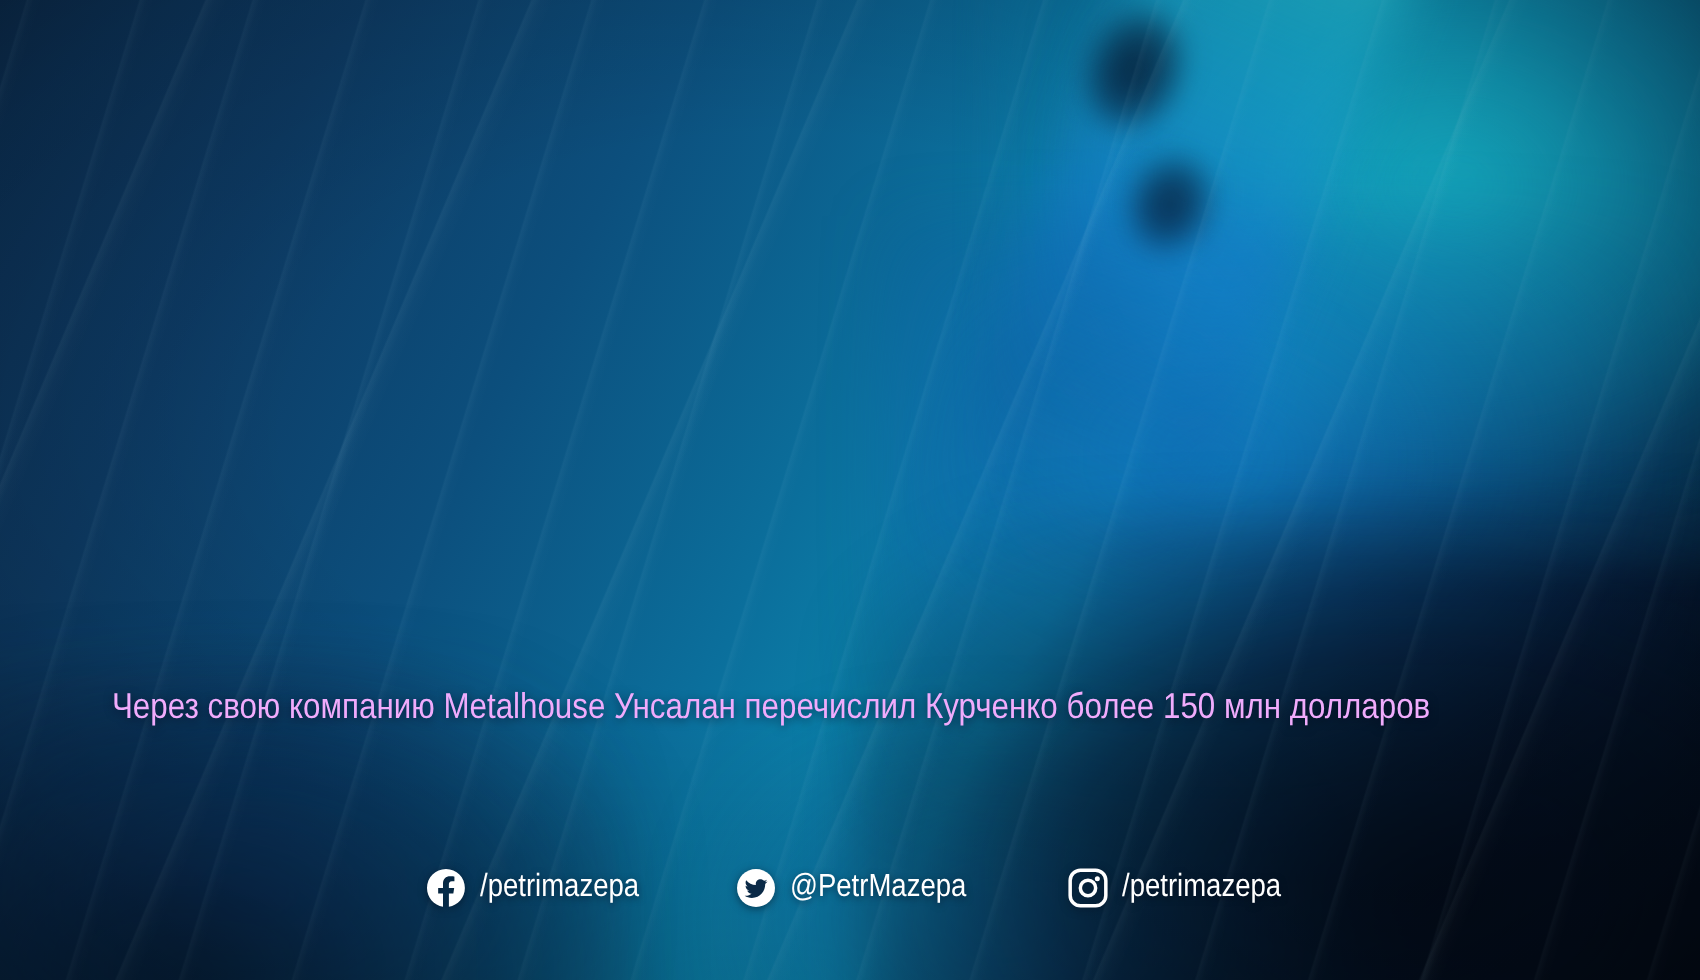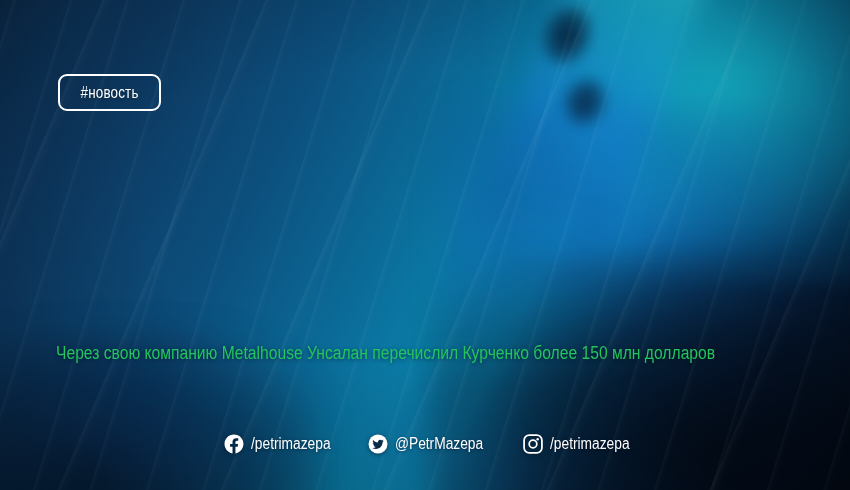--- a/index.html
+++ b/index.html
@@ -249,42 +249,42 @@
     transform: scaleX(0.87);
     transform-origin: left center;
     white-space: nowrap;
   }
 
   .subtitle {
     position: absolute;
     left: 56px;
     top: 342px;
     width: 790px;
-    color: #22c55e;
+    color: #f0abfc;
     font-size: 18px;
     font-weight: 400;
     line-height: 22px;
     text-shadow: 0 1px 5px rgba(0,10,28,0.55);
   }
   .subtitle span {
     display: block;
     transform: scaleX(0.87);
     transform-origin: left center;
     white-space: nowrap;
   }
 
   .social-bar {
     position: absolute;
     left: 0;
     right: 0;
     top: 434px;
     display: flex;
     justify-content: center;
     align-items: center;
-    gap: 25px;
+    gap: 36px;
     padding-left: 16px;
   }
   .social-item {
     display: flex;
     align-items: center;
     gap: 7px;
   }
   .social-item .sm-icon {
     width: 20px;
     height: 20px;
@@ -317,23 +317,20 @@
   <div class="bg-blob-bl"></div>
   <div class="bg-blob-bc"></div>
   <div class="bg-dark-bl"></div>
   <div class="bg-dark-br"></div>
   <div class="bg-streaks"></div>
   <div class="bg-streaks-2"></div>
   <div class="bg-vignette"></div>
 
   <div class="content">
 
-    <div class="tag-badge">
-      <span>#новость</span>
-    </div>
 
 
     <div class="subtitle">
       <span>Через свою компанию Metalhouse Унсалан перечислил Курченко более 150 млн долларов</span>
     </div>
 
     <div class="social-bar">
 
       <div class="social-item">
         <svg class="sm-icon" viewBox="0 0 24 24">

